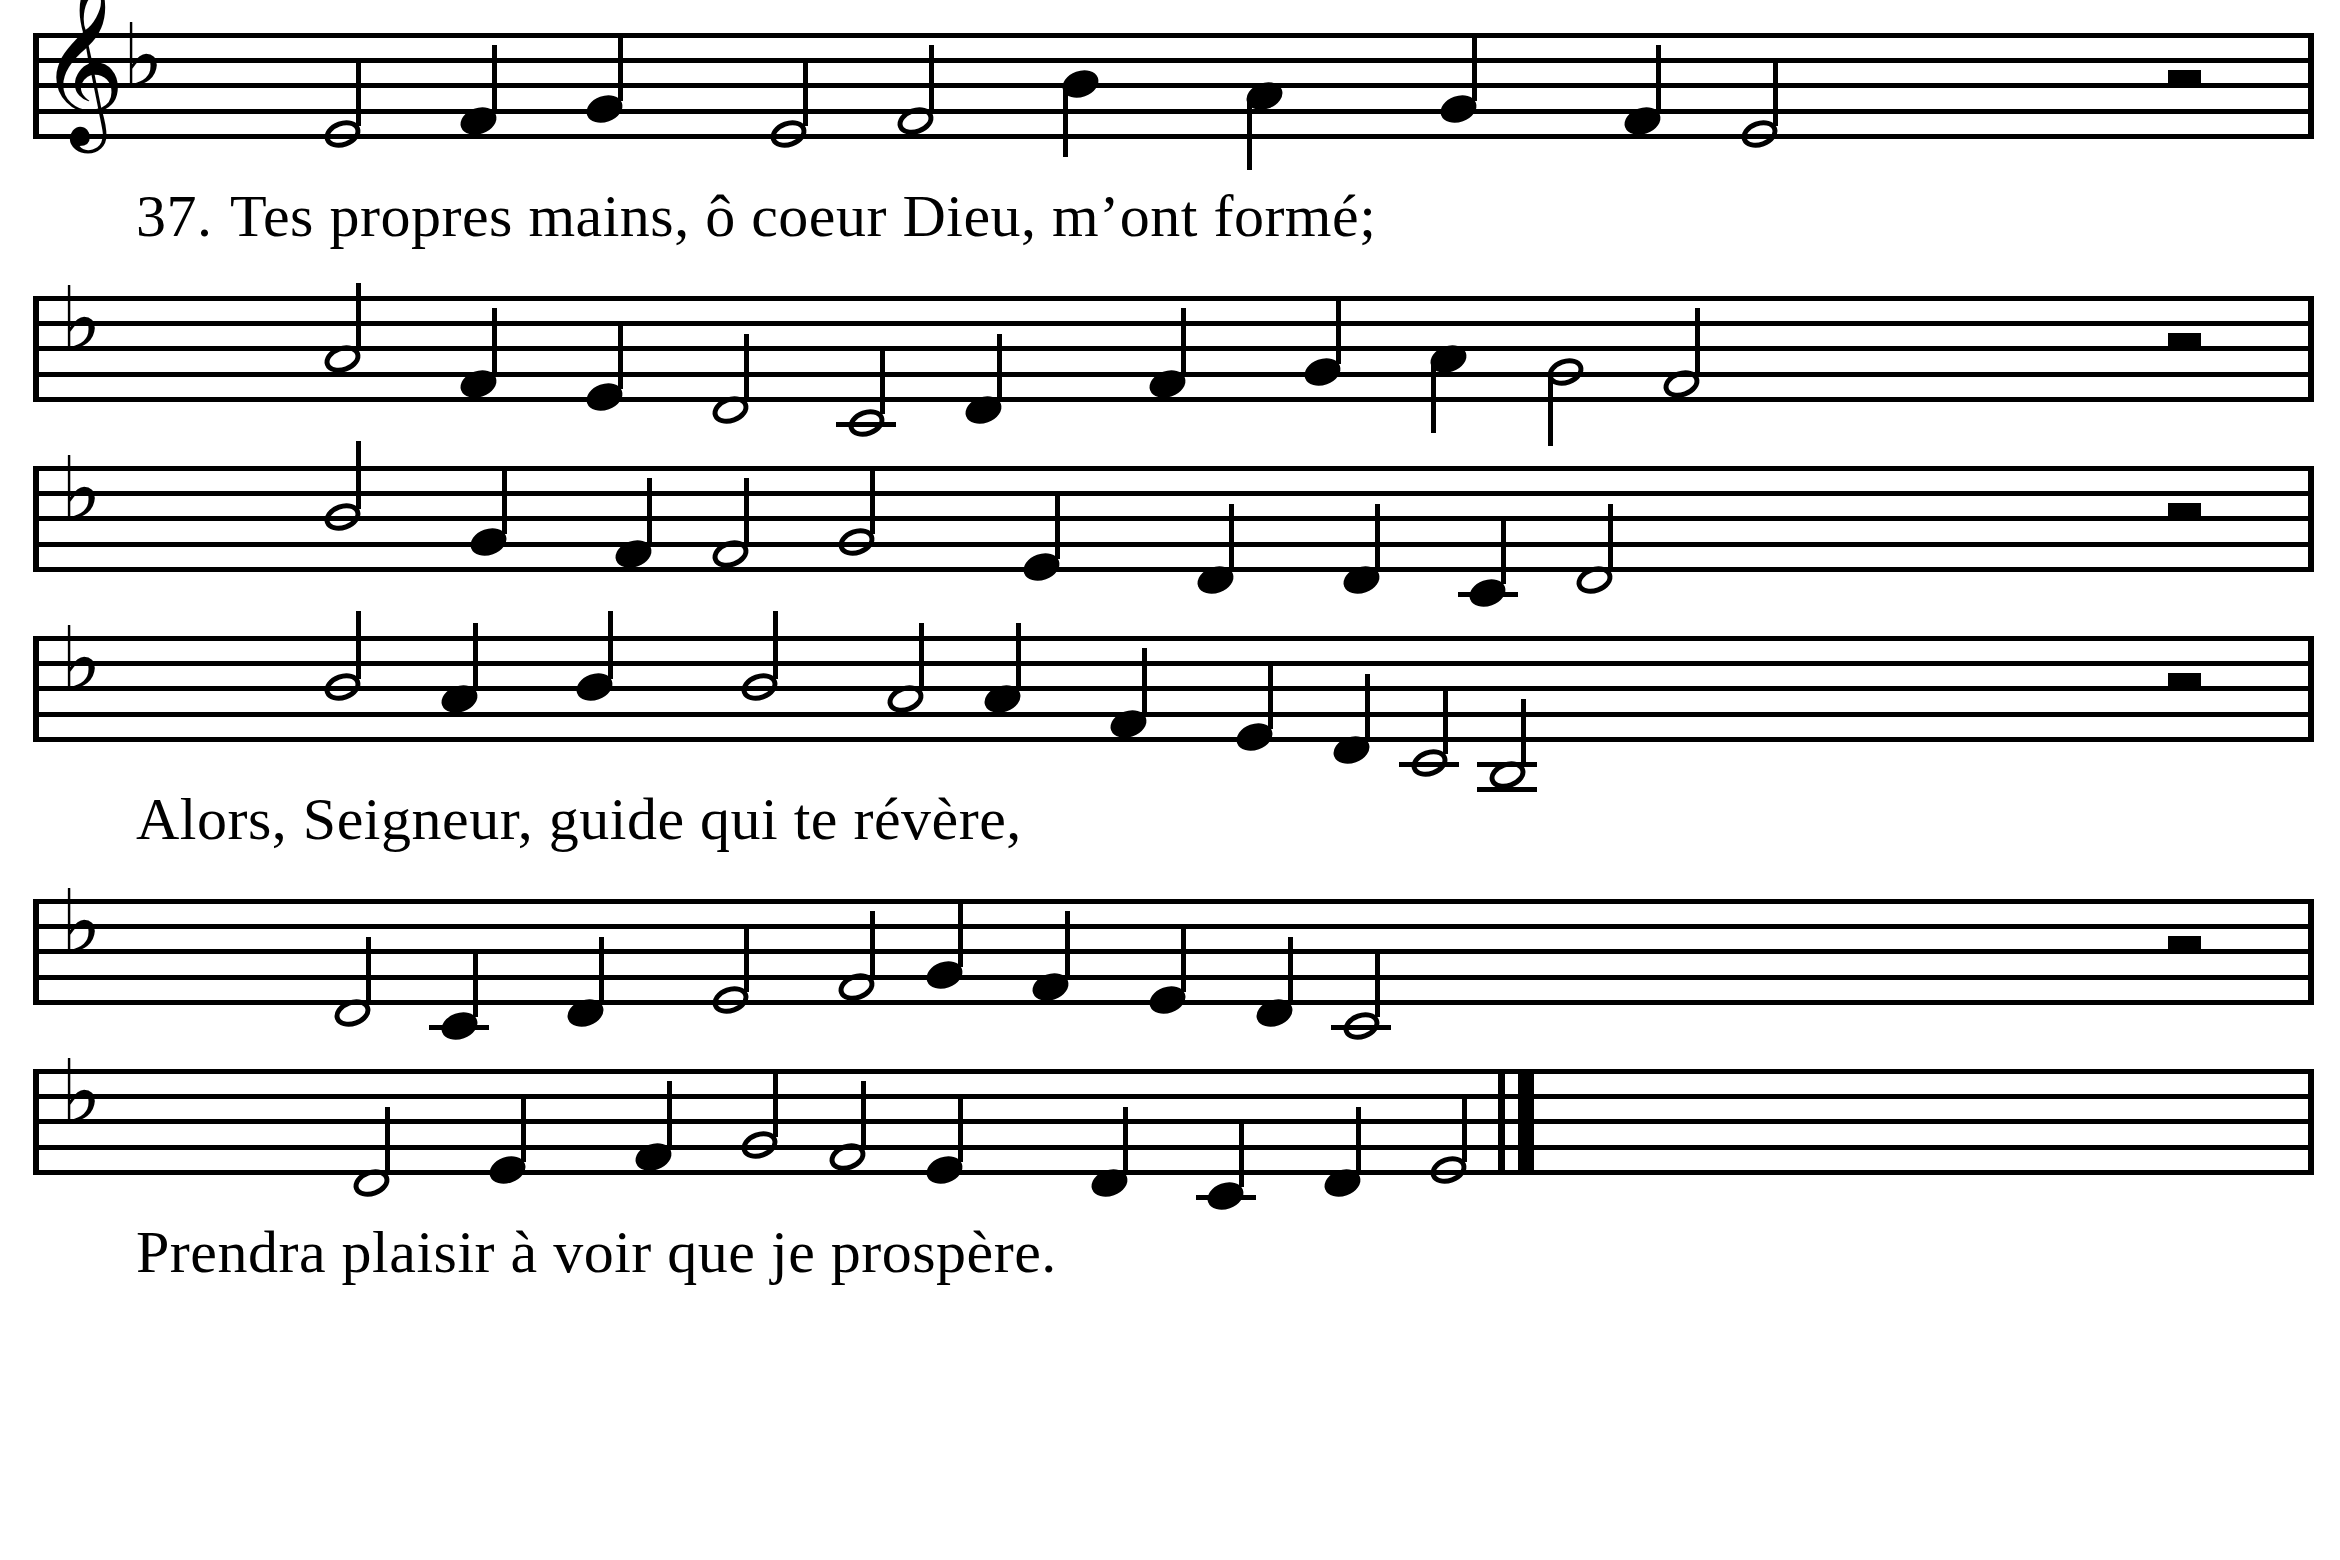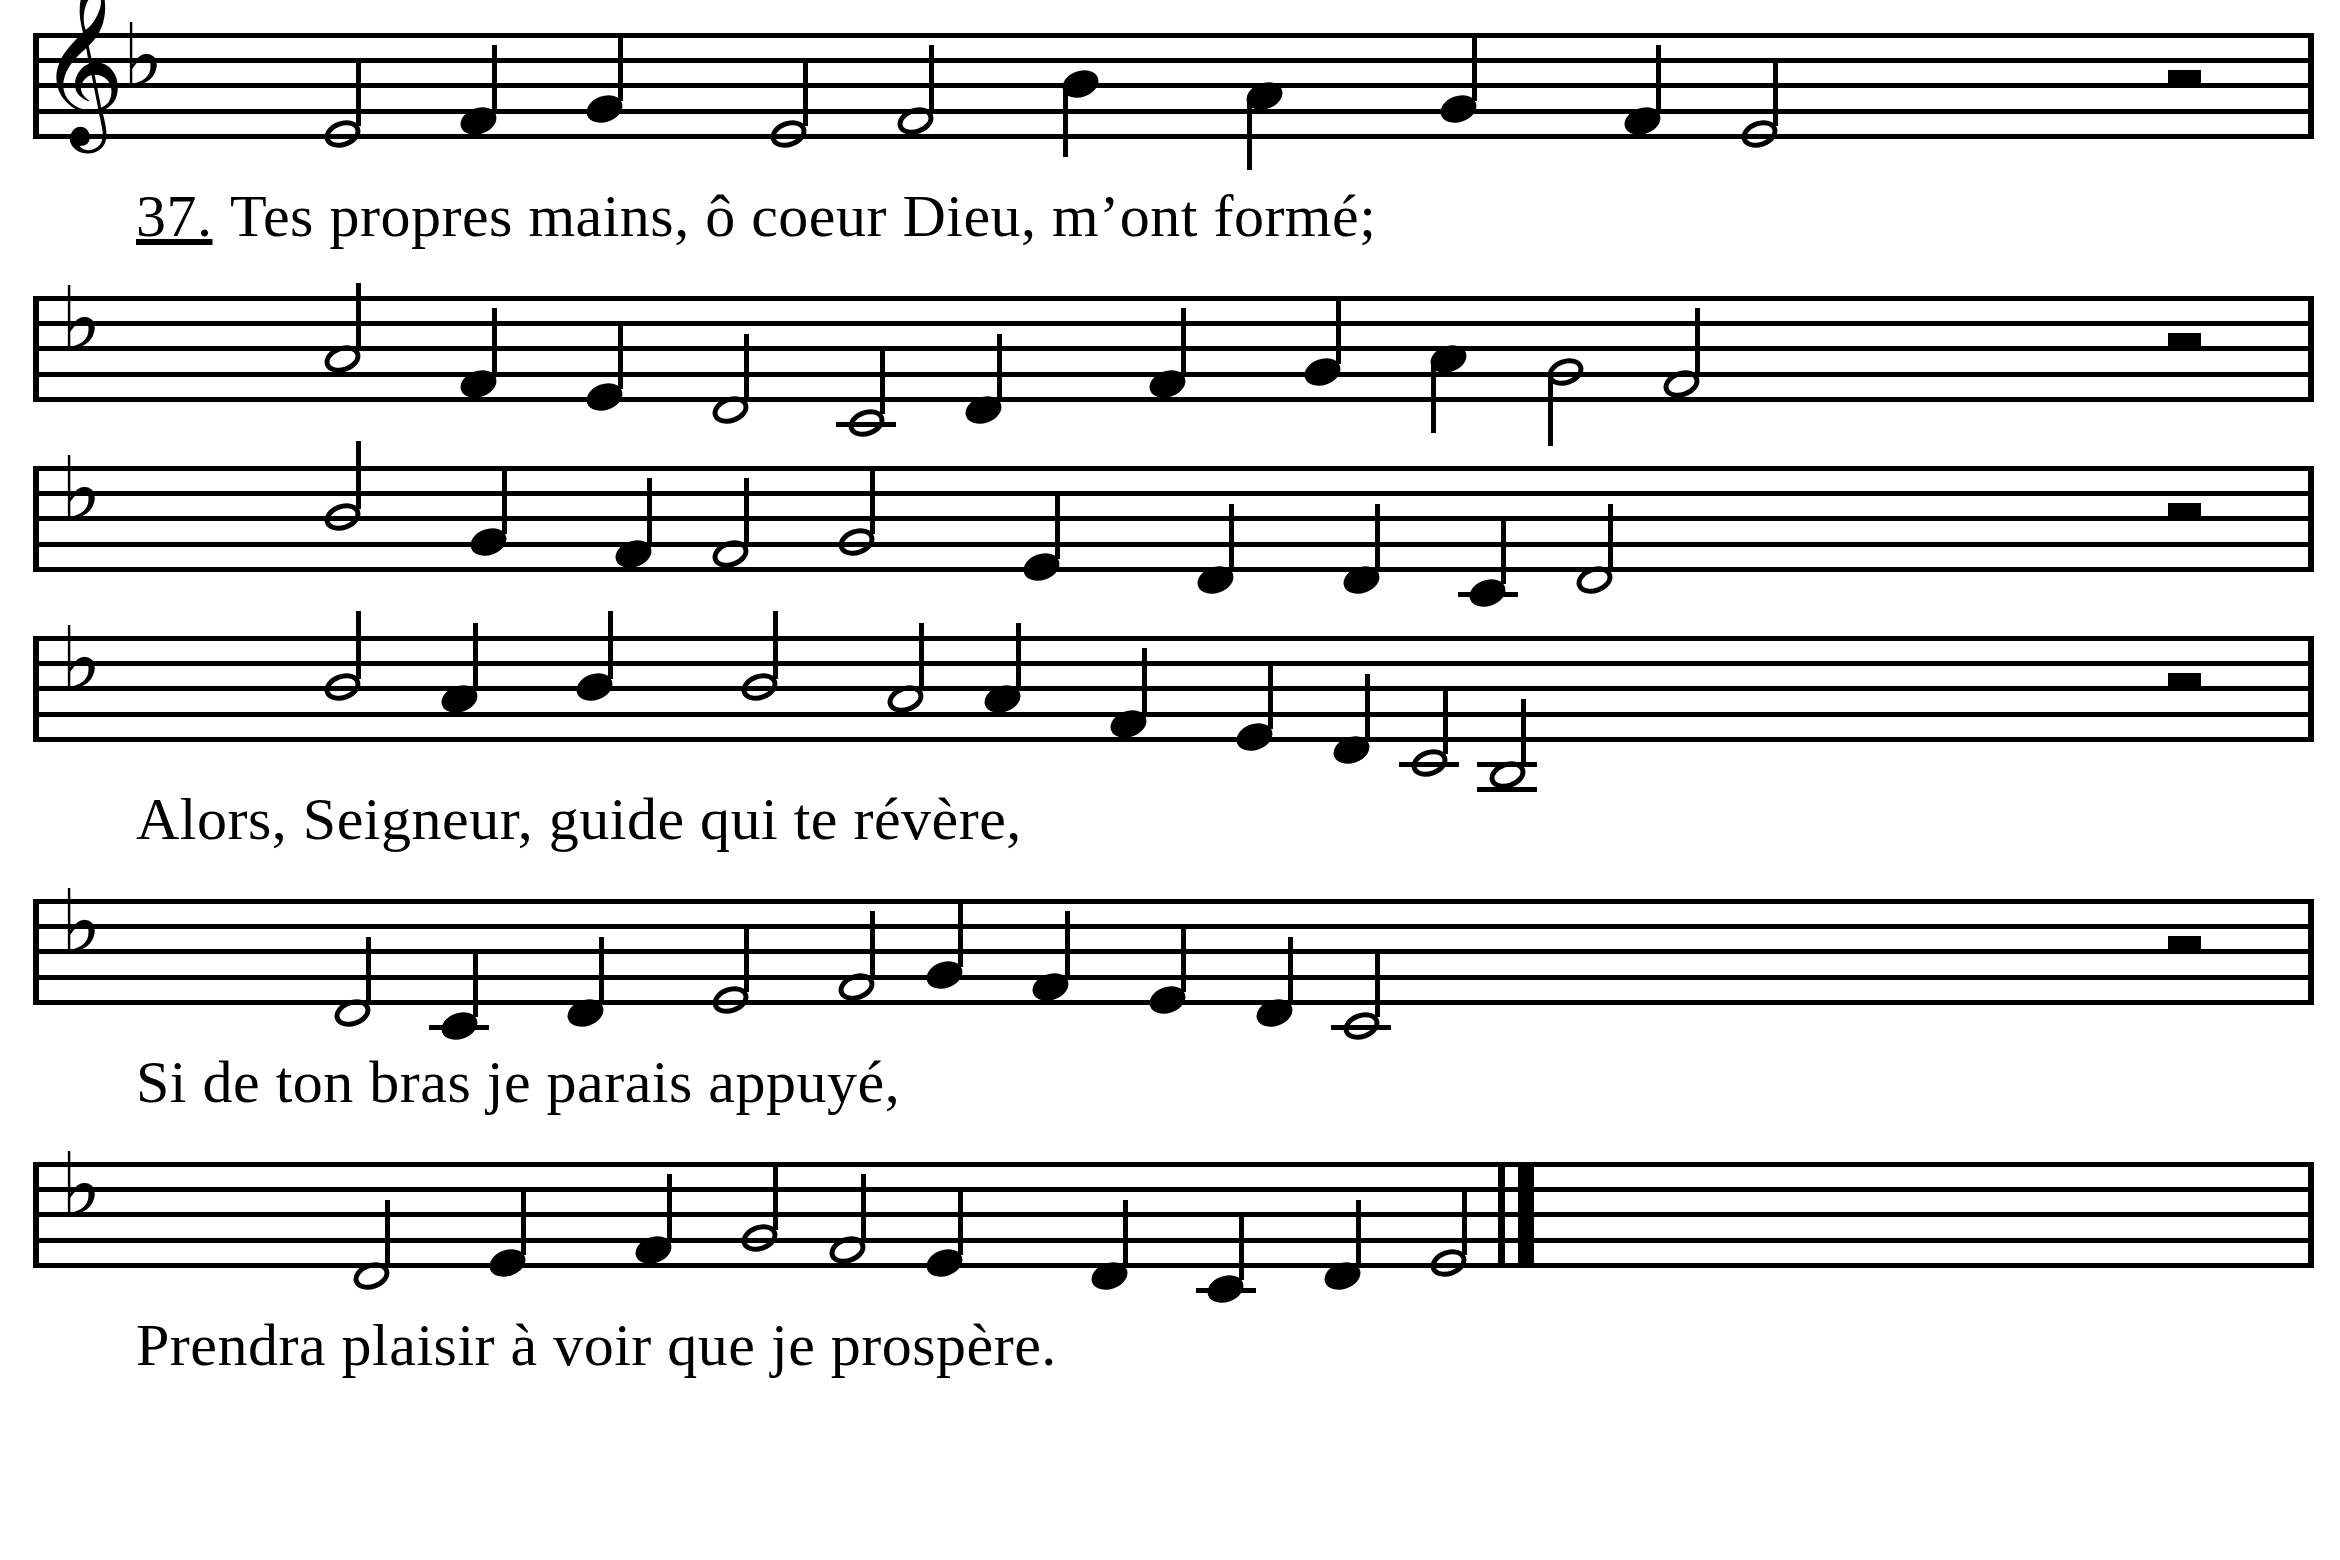--- a/index.html
+++ b/index.html
@@ -117,21 +117,21 @@
   .lyric {
     font-family: "Liberation Serif", serif;
     font-size: 60px;
     letter-spacing: 0.5px;
     padding-left: 136px;
     height: 93px;
     line-height: 93px;
     white-space: nowrap;
   }
   .lyric.first { padding-left: 136px; }
-  .verse-num { padding-right: 17.5px; text-decoration: underline; }
+  .verse-num { padding-right: 17.5px; }
 </style>
 </head>
 <body>
 
 <div class="sheet">
   <div id="systems-root">
       <div class="system">
         <div class="staff-wrap">
           <div class="staff">
             <div class="line l0"></div>
@@ -312,21 +312,20 @@
             <div class="note filled" style="left: 1116px; top: 88px;"></div>
             <div class="stem" style="left: 1148px; top: 25px; height: 68px;"></div>
             <div class="note filled" style="left: 1223px; top: 101px;"></div>
             <div class="stem" style="left: 1255px; top: 38px; height: 68px;"></div>
             <div class="note open" style="left: 1310px; top: 114px;"></div>
             <div class="stem" style="left: 1342px; top: 50px; height: 68px;"></div>
             <div class="line" style="left: 1298px; width: 60px; right: auto; top: 126px;"></div>
             <div class="rest" style="left: 2135px; top: 37px;"></div>
           </div>
         </div>
-        <div class="lyric"><span>Si de ton bras je parais appuyé,</span></div>
       </div>
       <div class="system">
         <div class="staff-wrap">
           <div class="staff">
             <div class="line l0"></div>
             <div class="line l1"></div>
             <div class="line l2"></div>
             <div class="line l3"></div>
             <div class="line l4"></div>
             <div class="leftbar"></div>

